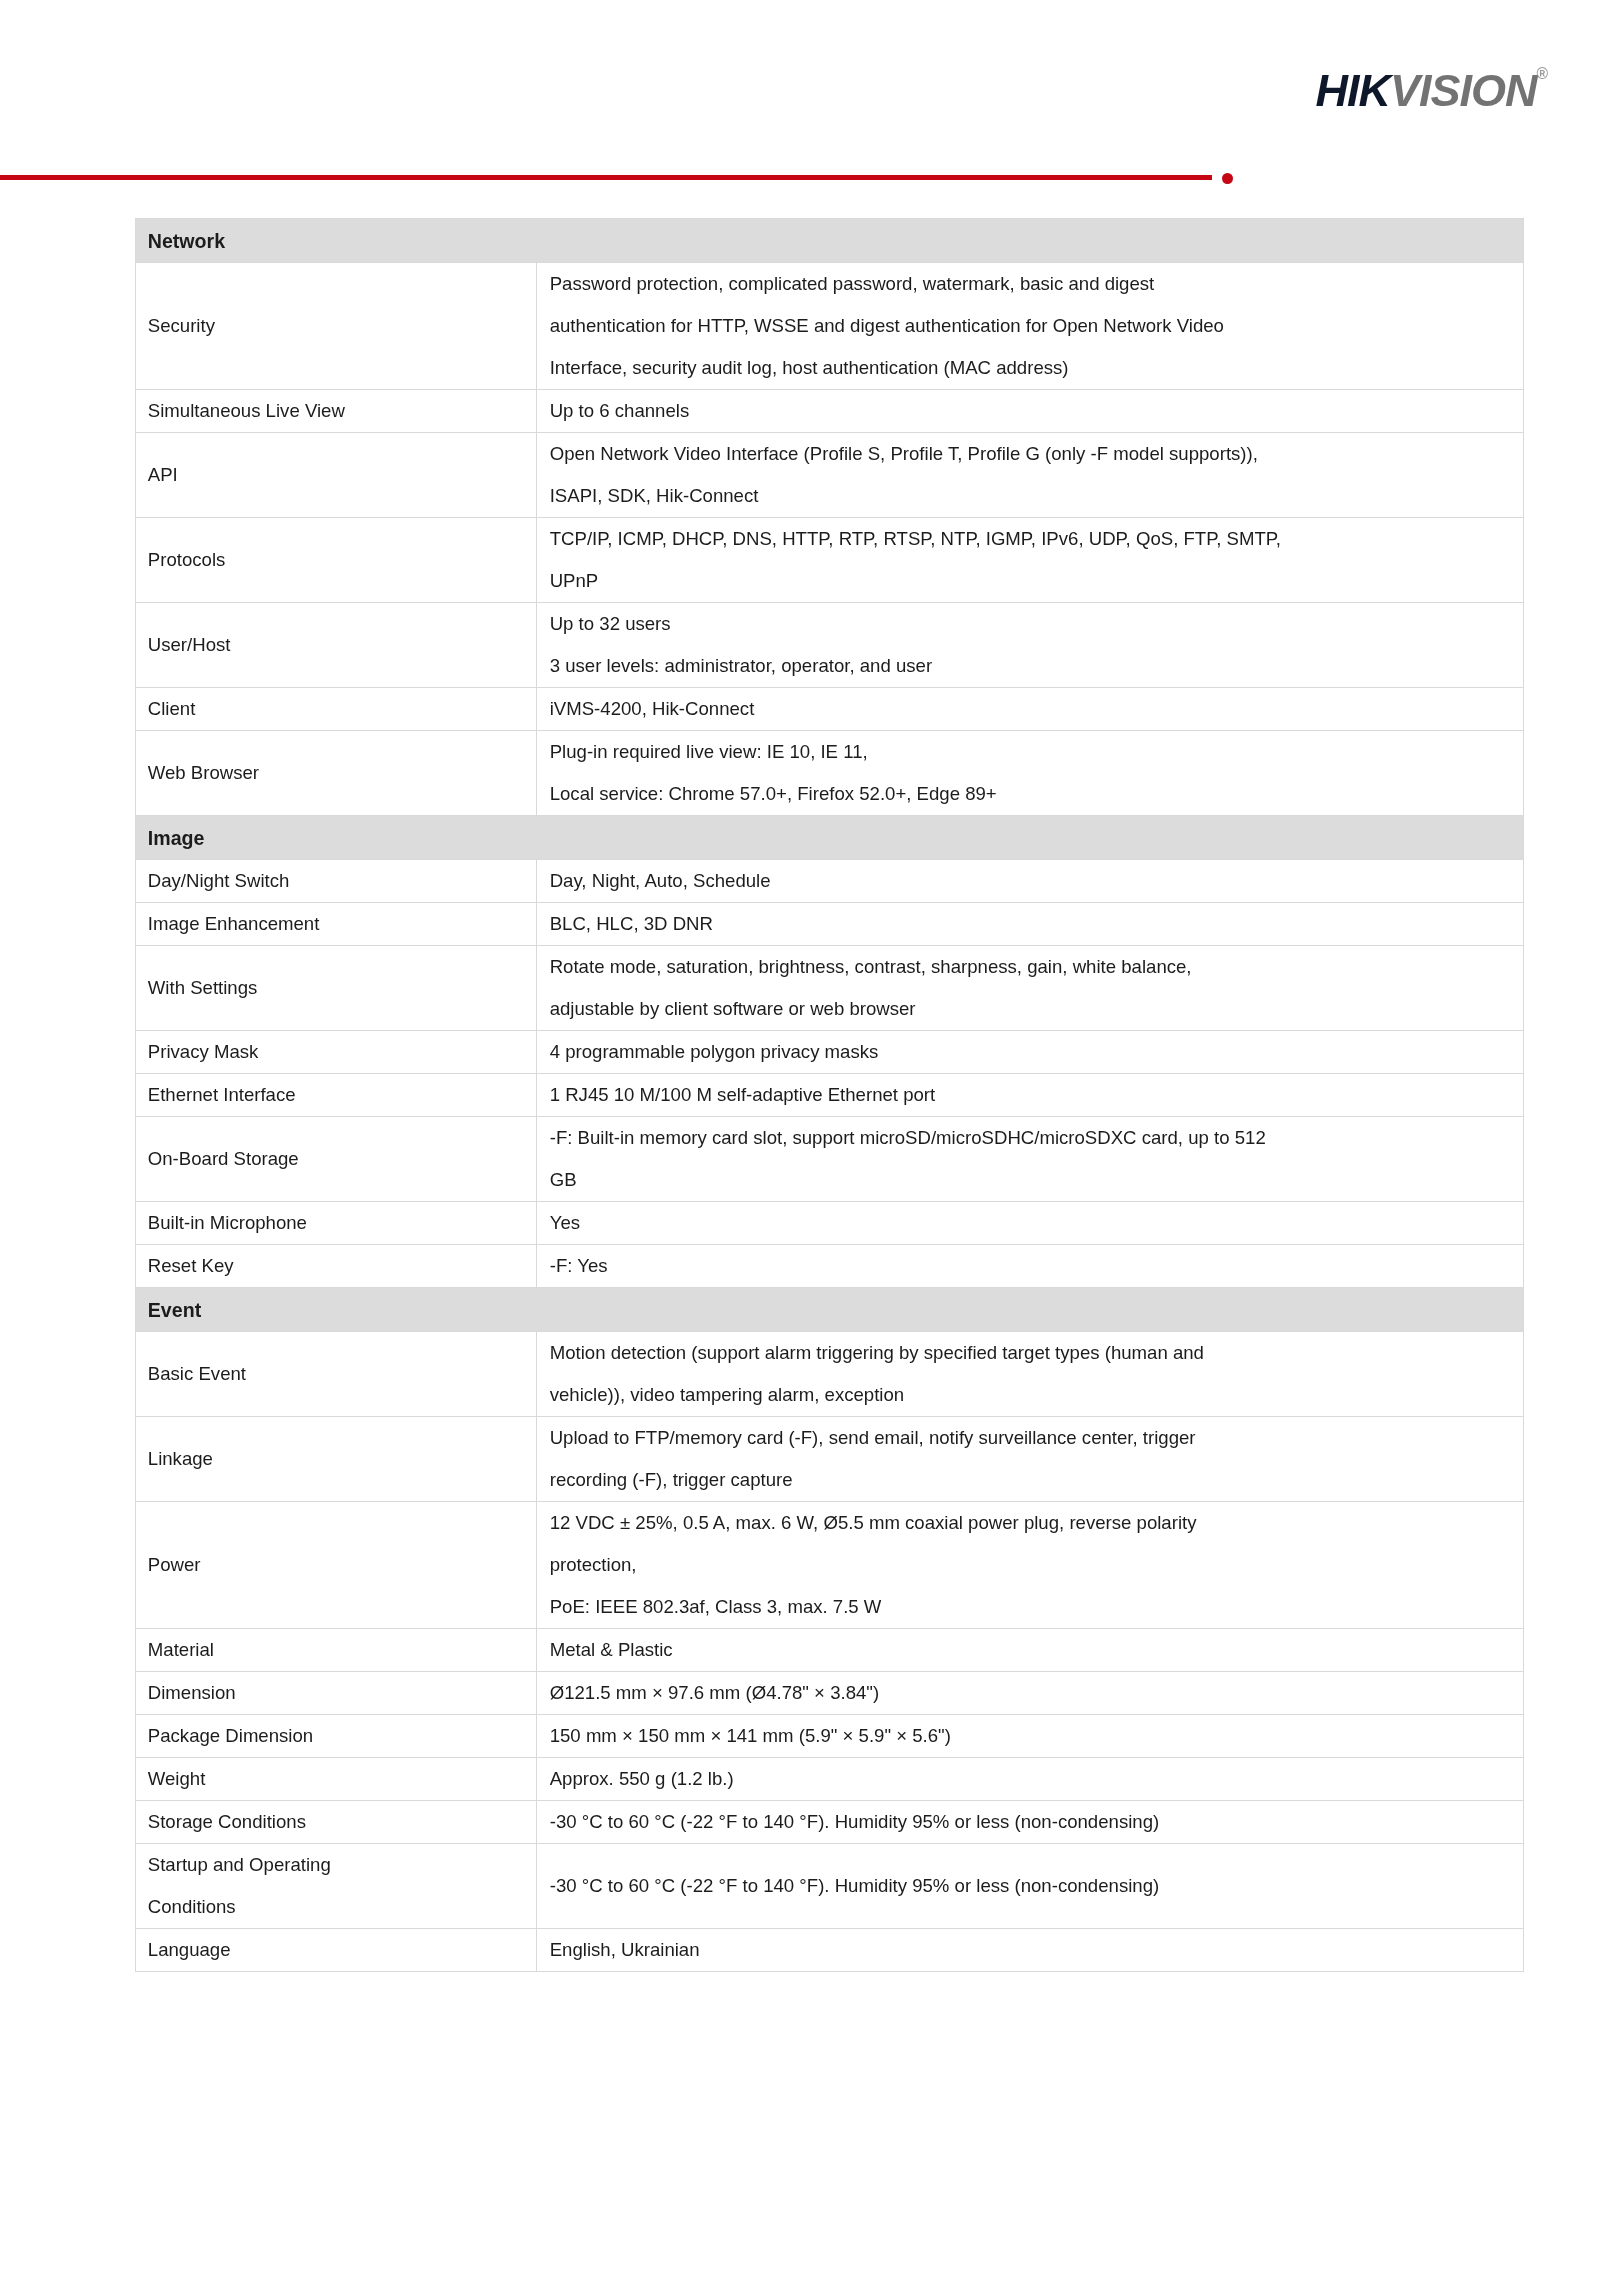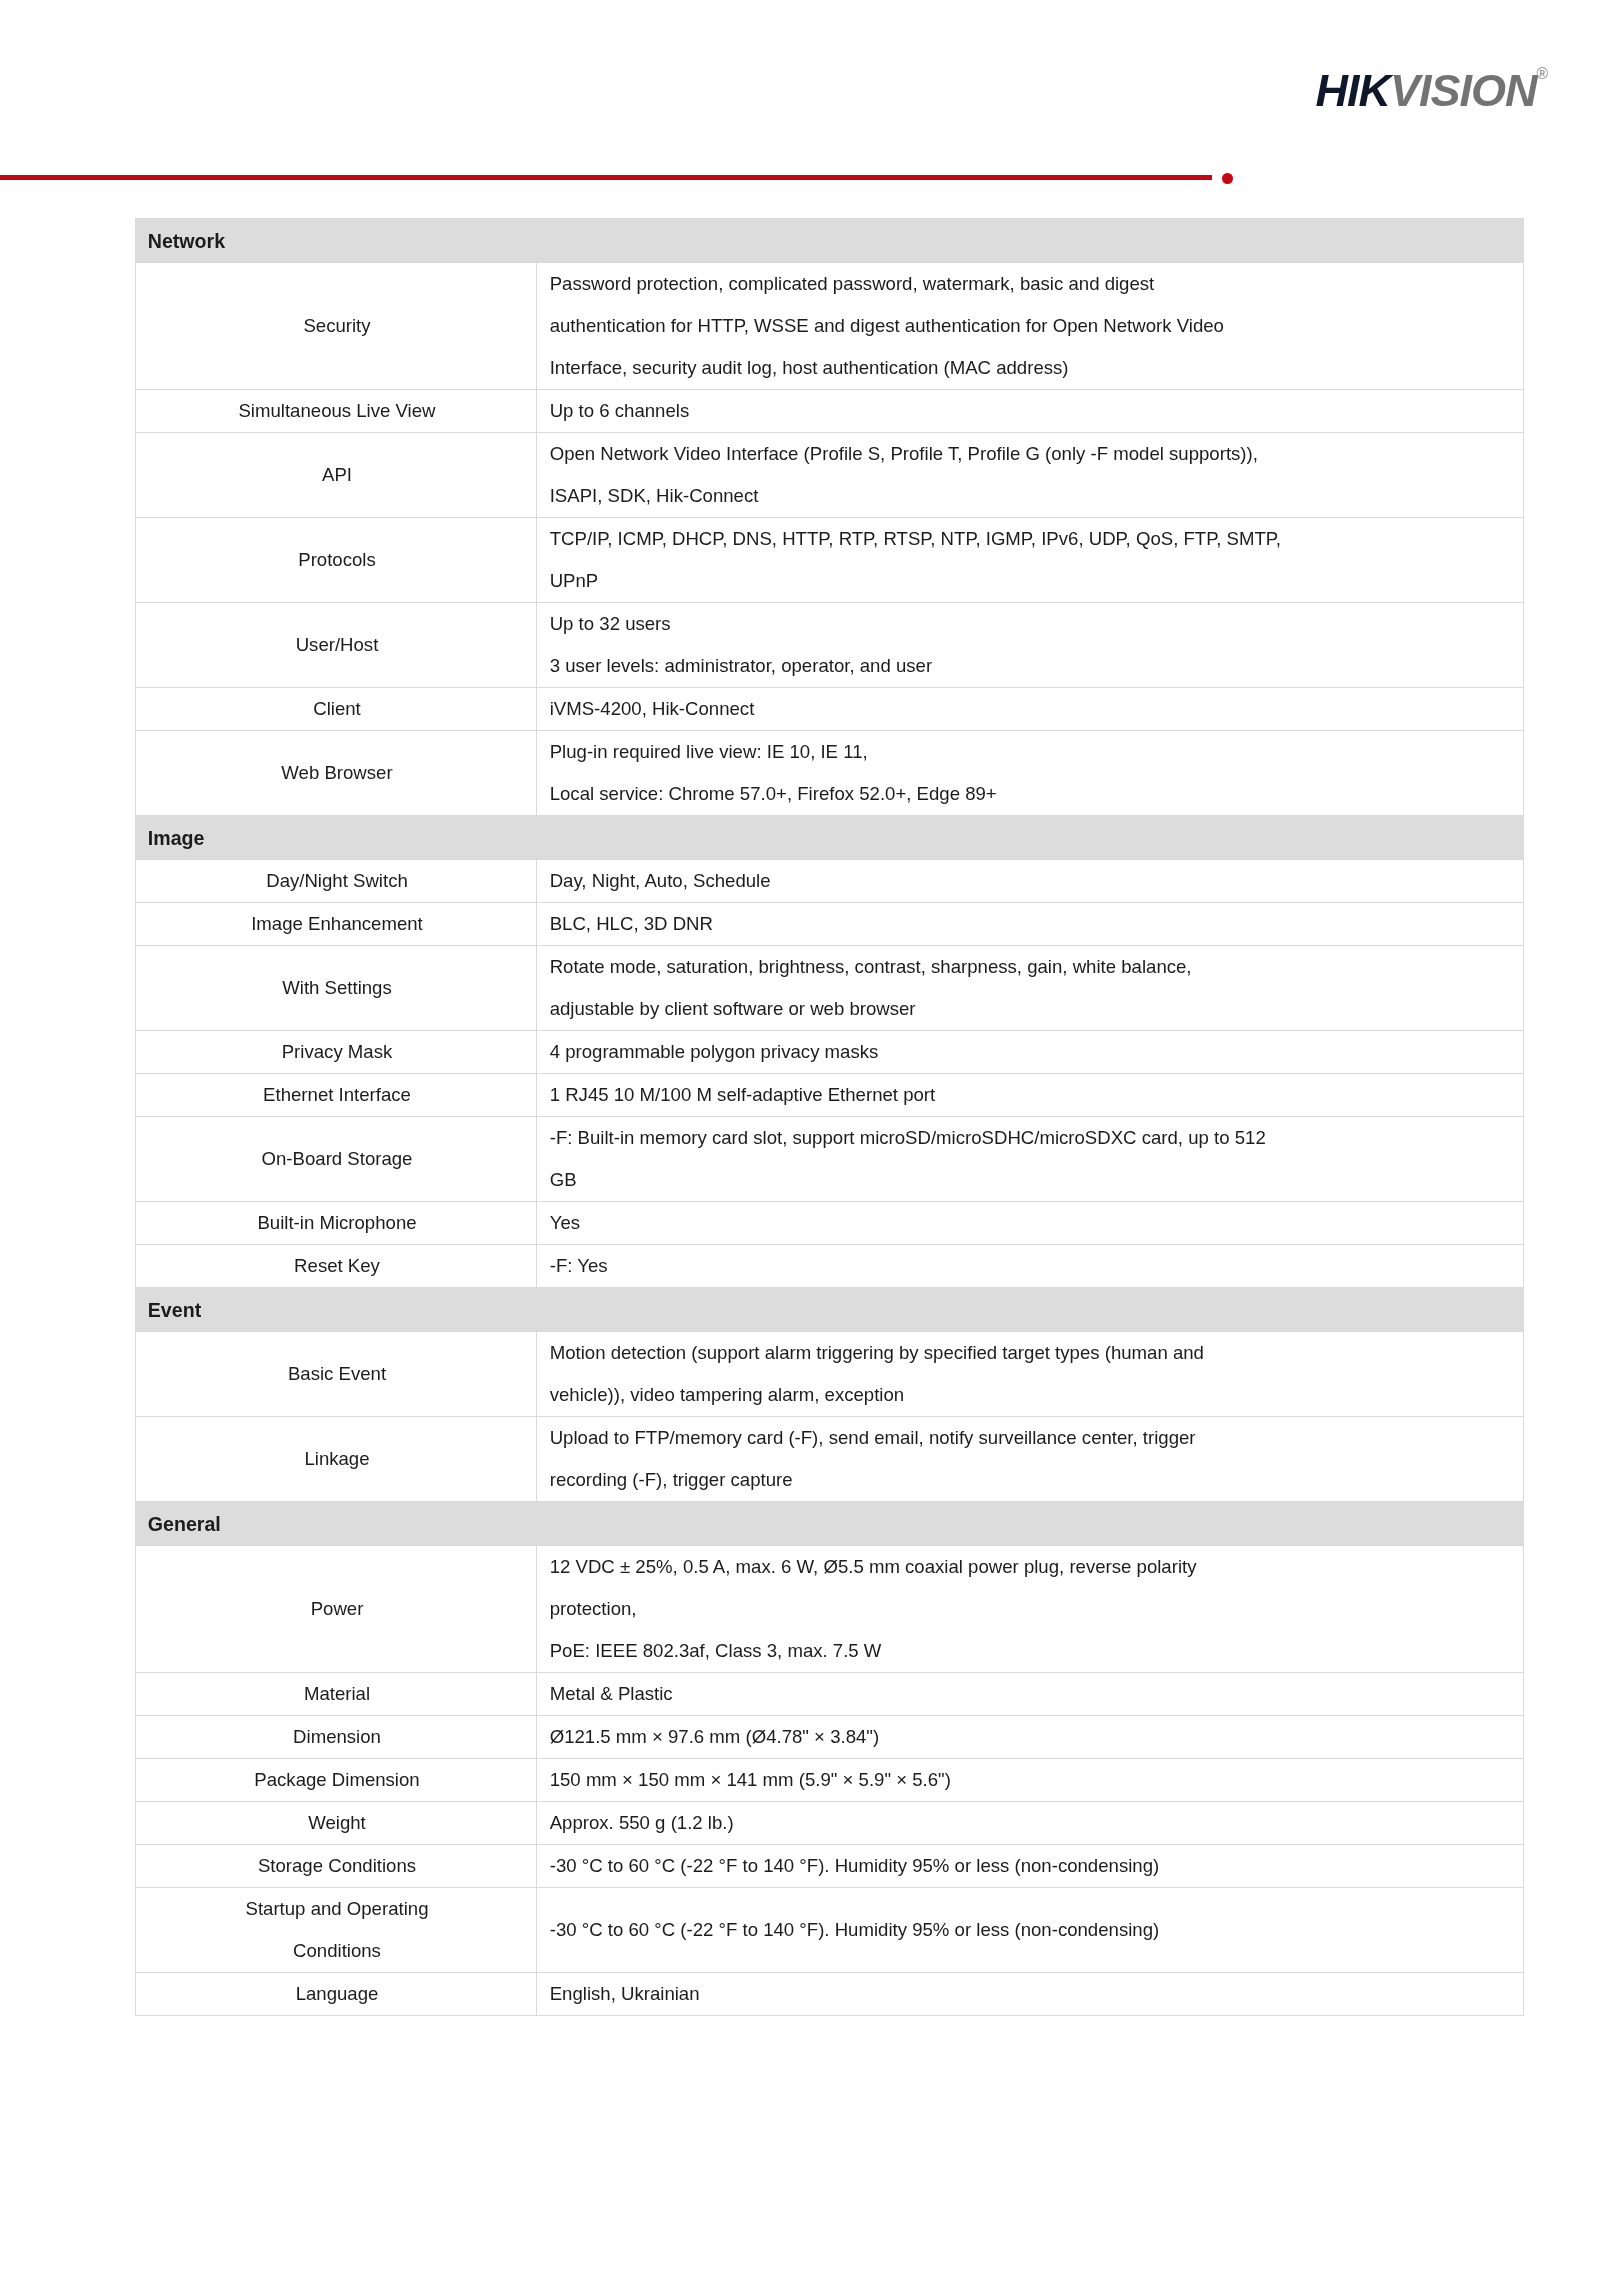--- a/index.html
+++ b/index.html
@@ -50,21 +50,21 @@
     overflow:hidden;
   }
   tr.sec td {
     background:#dcdcdc;
     font-weight:bold;
     font-size:19.6px;
     height:43px;
     padding:0 11.8px;
     white-space:nowrap;
   }
-  td.lbl { padding:0 9.8px 0 11.8px;text-align:center; }
+  td.lbl { padding:0 9.8px 0 11.8px; }
   td.val { padding:0 11.8px 0 12.7px; }
 </style>
 </head>
 <body>
 
 <div class="logo">
   <span class="hik">HIK</span><span class="vision">VISION</span><span class="reg">®</span>
 </div>
 
 <div class="redline"></div>
@@ -160,23 +160,20 @@
         <td class="lbl">Basic Event</td>
         <td class="val">Motion detection (support alarm triggering by specified target types (human and
 vehicle)), video tampering alarm, exception</td>
       </tr>
     <tr>
         <td class="lbl">Linkage</td>
         <td class="val">Upload to FTP/memory card (-F), send email, notify surveillance center, trigger
 recording (-F), trigger capture</td>
       </tr>
 
-    <tr class="sec">
-        <td colspan="2">General</td>
-      </tr>
     <tr>
         <td class="lbl">Power</td>
         <td class="val">12 VDC ± 25%, 0.5 A, max. 6 W, Ø5.5 mm coaxial power plug, reverse polarity
 protection,
 PoE: IEEE 802.3af, Class 3, max. 7.5 W</td>
       </tr>
     <tr>
         <td class="lbl">Material</td>
         <td class="val">Metal &amp; Plastic</td>
       </tr>

